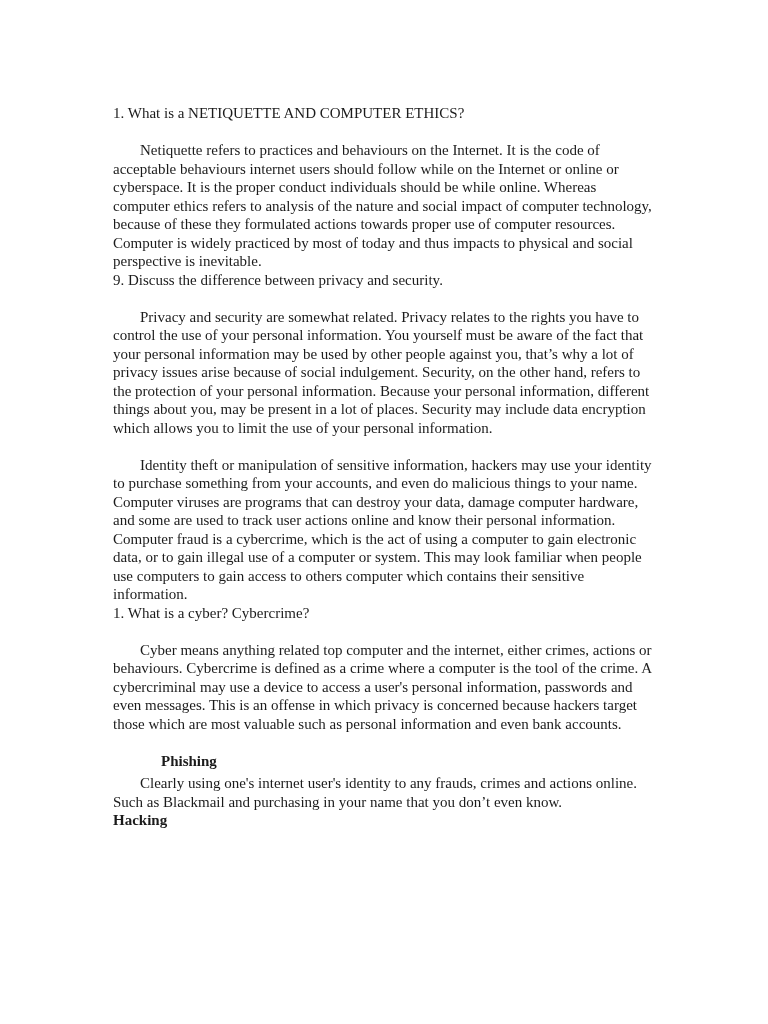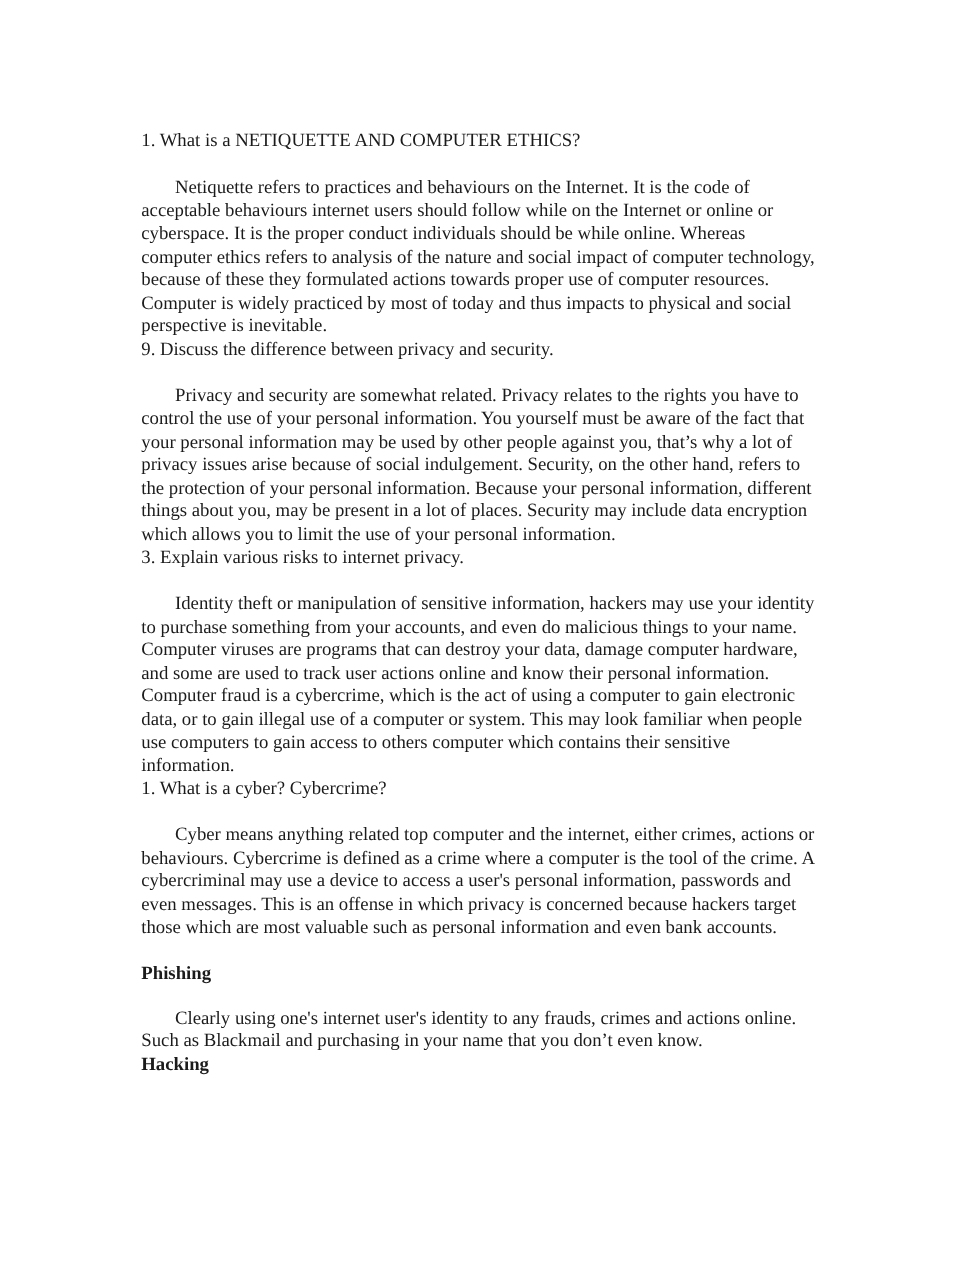--- a/index.html
+++ b/index.html
@@ -20,21 +20,21 @@
     white-space: pre-wrap;
     margin: 0;
   }
   .question { margin-top: 0; }
   .para {
     text-indent: 27px;
     margin-top: 18.5px;
   }
   .term { font-weight: normal; }
   .term.bold { font-weight: bold; }
-  .gap-above { margin-top: 18.5px; }
+  .gap-above { margin-top: 18.5px; margin-left: 48px; }
 </style>
 </head>
 <body>
 
 <div class="page">
   <div class="block question">1. What is a NETIQUETTE AND COMPUTER ETHICS?</div>
   <div class="block para">Netiquette refers to practices and behaviours on the Internet. It is the code of
 acceptable behaviours internet users should follow while on the Internet or online or
 cyberspace. It is the proper conduct individuals should be while online. Whereas
 computer ethics refers to analysis of the nature and social impact of computer technology,
@@ -44,37 +44,36 @@
 
   <div class="block question">9. Discuss the difference between privacy and security.</div>
   <div class="block para">Privacy and security are somewhat related. Privacy relates to the rights you have to
 control the use of your personal information. You yourself must be aware of the fact that
 your personal information may be used by other people against you, that’s why a lot of
 privacy issues arise because of social indulgement. Security, on the other hand, refers to
 the protection of your personal information. Because your personal information, different
 things about you, may be present in a lot of places. Security may include data encryption
 which allows you to limit the use of your personal information.</div>
 
-  <div class="block question">3. Explain various risks to internet privacy.</div>
   <div class="block para">Identity theft or manipulation of sensitive information, hackers may use your identity
 to purchase something from your accounts, and even do malicious things to your name.
 Computer viruses are programs that can destroy your data, damage computer hardware,
 and some are used to track user actions online and know their personal information.
 Computer fraud is a cybercrime, which is the act of using a computer to gain electronic
 data, or to gain illegal use of a computer or system. This may look familiar when people
 use computers to gain access to others computer which contains their sensitive
 information.</div>
 
   <div class="block question">1. What is a cyber? Cybercrime?</div>
   <div class="block para">Cyber means anything related top computer and the internet, either crimes, actions or
 behaviours. Cybercrime is defined as a crime where a computer is the tool of the crime. A
 cybercriminal may use a device to access a user's personal information, passwords and
 even messages. This is an offense in which privacy is concerned because hackers target
 those which are most valuable such as personal information and even bank accounts.</div>
 
 
   <div class="block term bold gap-above">Phishing</div>
 
-  <div class="block para" style="margin-top:17px">Clearly using one's internet user's identity to any frauds, crimes and actions online.
+  <div class="block para" style="margin-top:4px">Clearly using one's internet user's identity to any frauds, crimes and actions online.
 Such as Blackmail and purchasing in your name that you don’t even know.</div>
 
   <div class="block term bold">Hacking</div>
 </div>
 
 </body></html>

